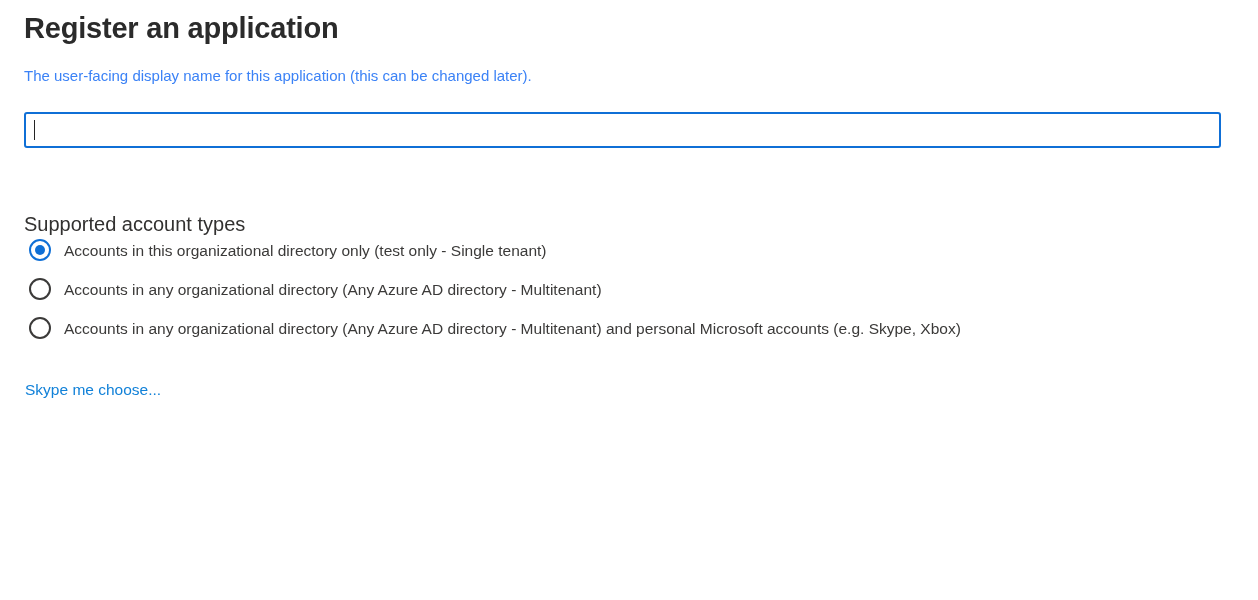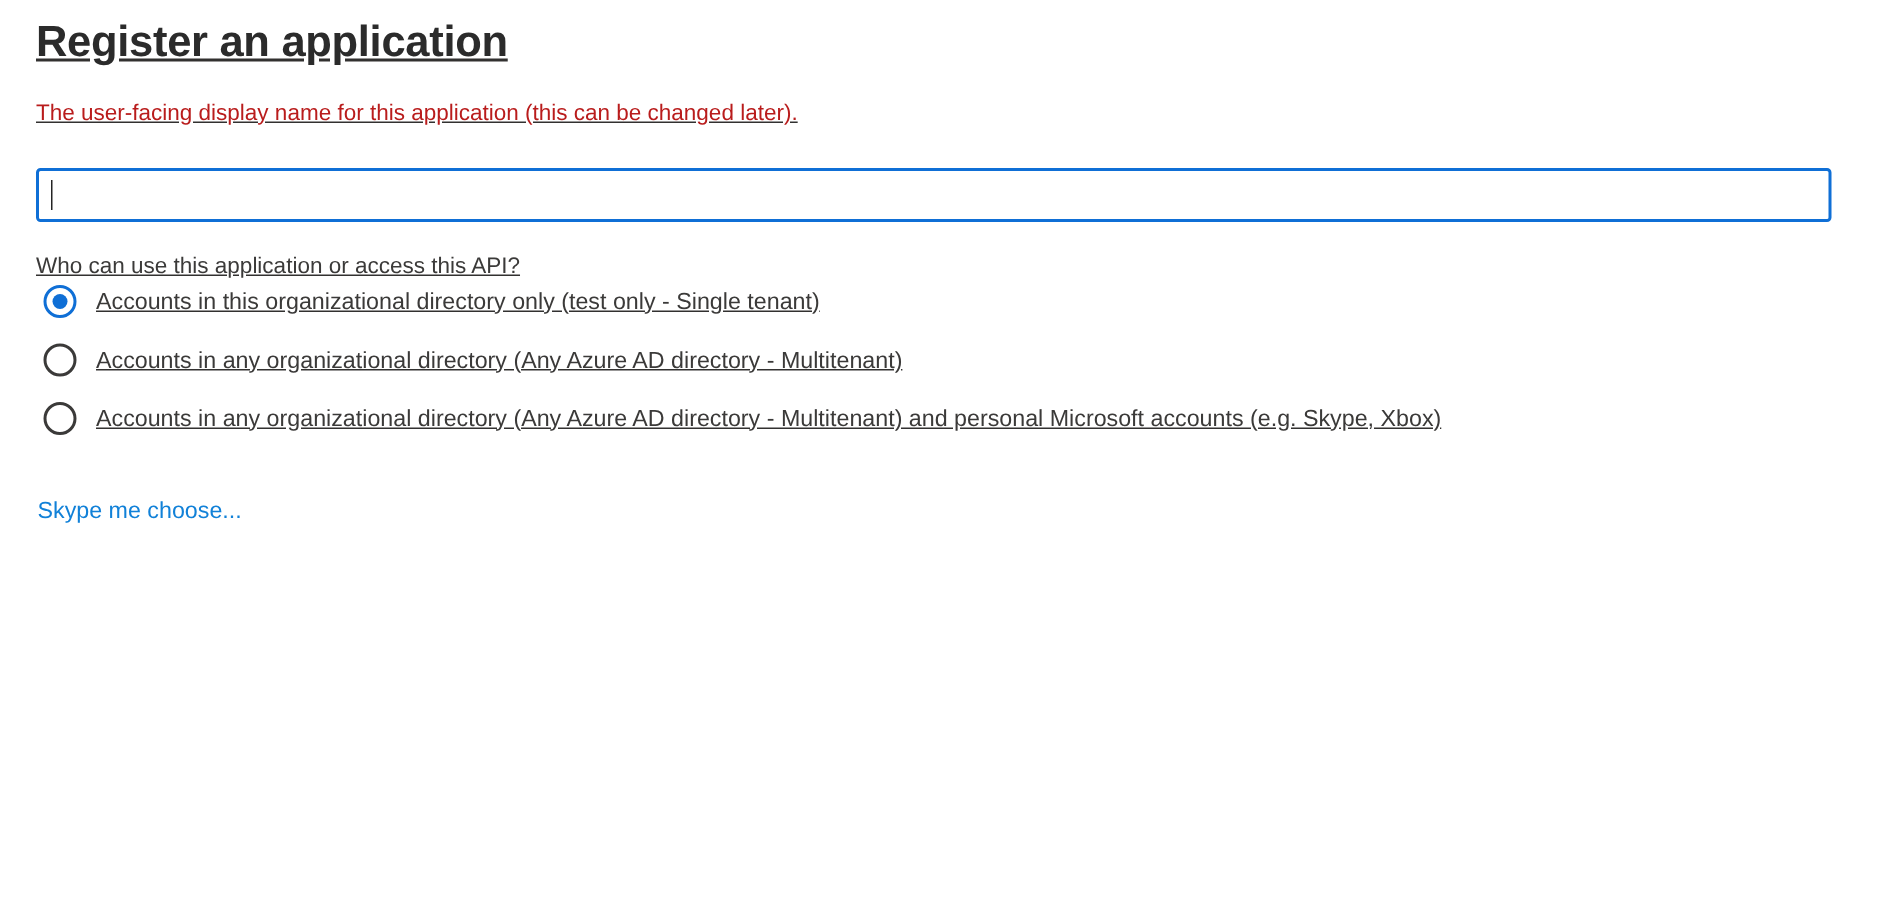--- a/index.html
+++ b/index.html
@@ -3,21 +3,21 @@
 <meta charset="utf-8">
 <style>
   * { margin: 0; padding: 0; box-sizing: border-box; }
   html, body {
     width: 1258px; height: 600px;
     background: #ffffff;
     font-family: "Liberation Sans", "DejaVu Sans", sans-serif;
     color: #323130;
     overflow: hidden;
   }
-  .page { padding: 10px 36px 0 24px; text-decoration: underline; }
+  .page { padding: 10px 36px 0 24px; }
 
   .page-title {
     font-size: 29px;
     font-weight: 600;
     line-height: 36px;
     color: #2b2b2b;
     letter-spacing: -0.2px;
   }
 
   .field-label {
@@ -30,21 +30,21 @@
   .required-marker {
     color: #e04740;
     margin-right: 6px;
     font-size: 19px;
   }
 
   .field-description {
     margin-top: 20px;
     font-size: 15px;
     line-height: 20px;
-    color: #b91c1c;
+    color: #3b82f6;
   }
 
   .input-wrap {
     position: relative;
     margin-top: 26px;
     width: 1197px;
   }
   .name-input {
     width: 100%;
     height: 36px;
@@ -130,22 +130,22 @@
   <h1 class="page-title">Register an application</h1>
 
 
   <div class="field-description">The user-facing display name for this application (this can be changed later).</div>
 
   <div class="input-wrap">
     <input class="name-input" type="text" value="" style="">
     <span class="caret"></span>
   </div>
 
+  <div class="section-heading">Supported account types</div>
 
-  <div class="section-question">Who can use this application or access this API?</div>
 
   <div class="radio-group">
 
     <div class="radio-row">
       <span class="radio-circle selected">
           <span class="dot"></span>
         </span>
       <span class="radio-label">Accounts in this organizational directory only (test only - Single tenant)</span>
     </div>
 

